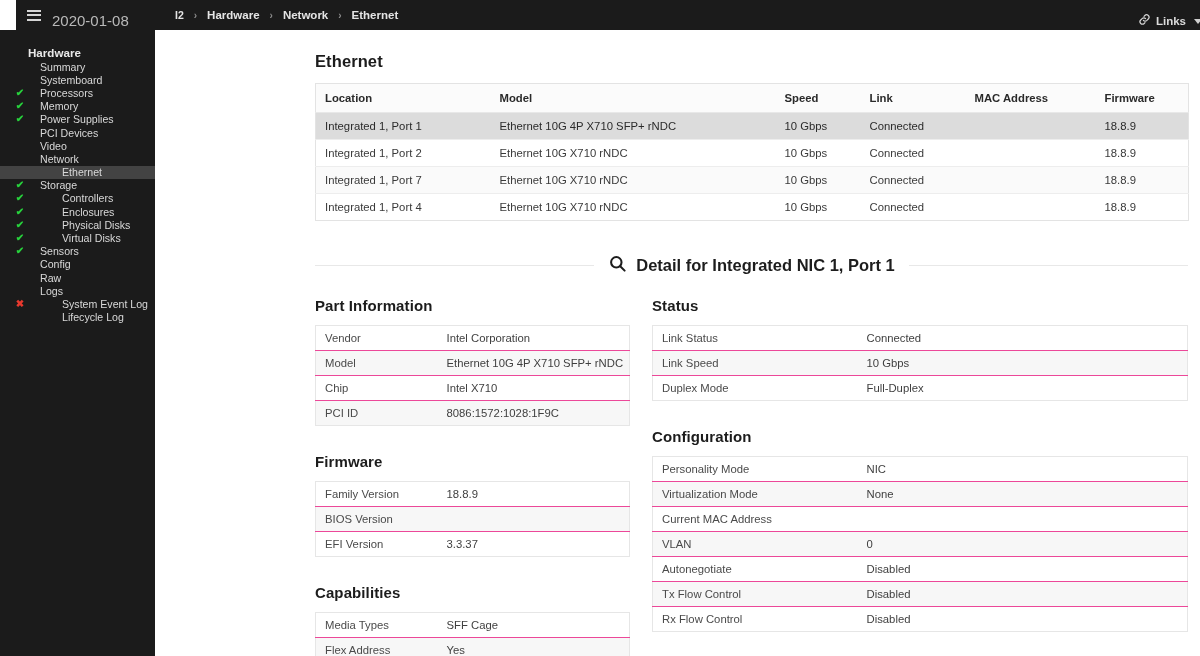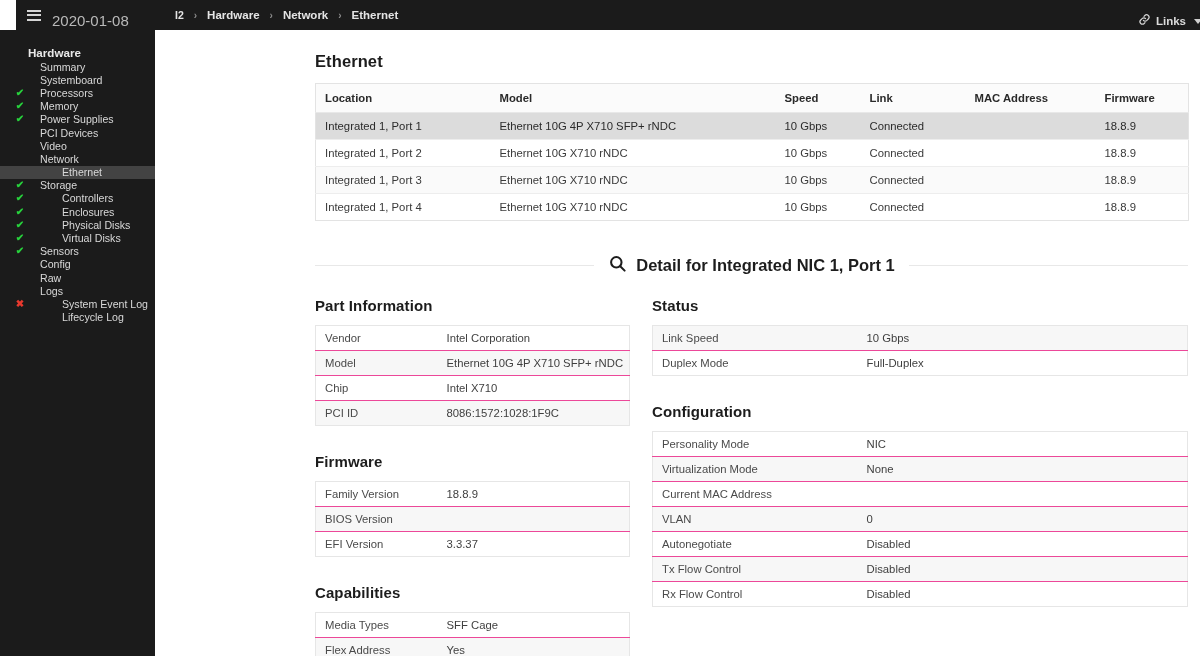--- a/index.html
+++ b/index.html
@@ -345,21 +345,21 @@
           </tr>
           <tr class="">
             <td>Integrated 1, Port 2</td>
             <td>Ethernet 10G X710 rNDC</td>
             <td>10 Gbps</td>
             <td>Connected</td>
             <td></td>
             <td>18.8.9</td>
           </tr>
           <tr class="alt">
-            <td>Integrated 1, Port 3</td>
+            <td>Integrated 1, Port 7</td>
             <td>Ethernet 10G X710 rNDC</td>
             <td>10 Gbps</td>
             <td>Connected</td>
             <td></td>
             <td>18.8.9</td>
           </tr>
           <tr class="">
             <td>Integrated 1, Port 4</td>
             <td>Ethernet 10G X710 rNDC</td>
             <td>10 Gbps</td>
@@ -448,20 +448,24 @@
         </div>
 
       </div>
 
       <div class="col-right">
 
         <div class="block">
           <h3 class="sub-title">Status</h3>
           <table class="kv right">
               <tbody id="kv-status">
+                <tr>
+                  <td class="k">Link Status</td>
+                  <td class="v">Connected</td>
+                </tr>
                 <tr class="alt">
                   <td class="k">Link Speed</td>
                   <td class="v">10 Gbps</td>
                 </tr>
                 <tr>
                   <td class="k">Duplex Mode</td>
                   <td class="v">Full-Duplex</td>
                 </tr>
               </tbody>
             </table>

